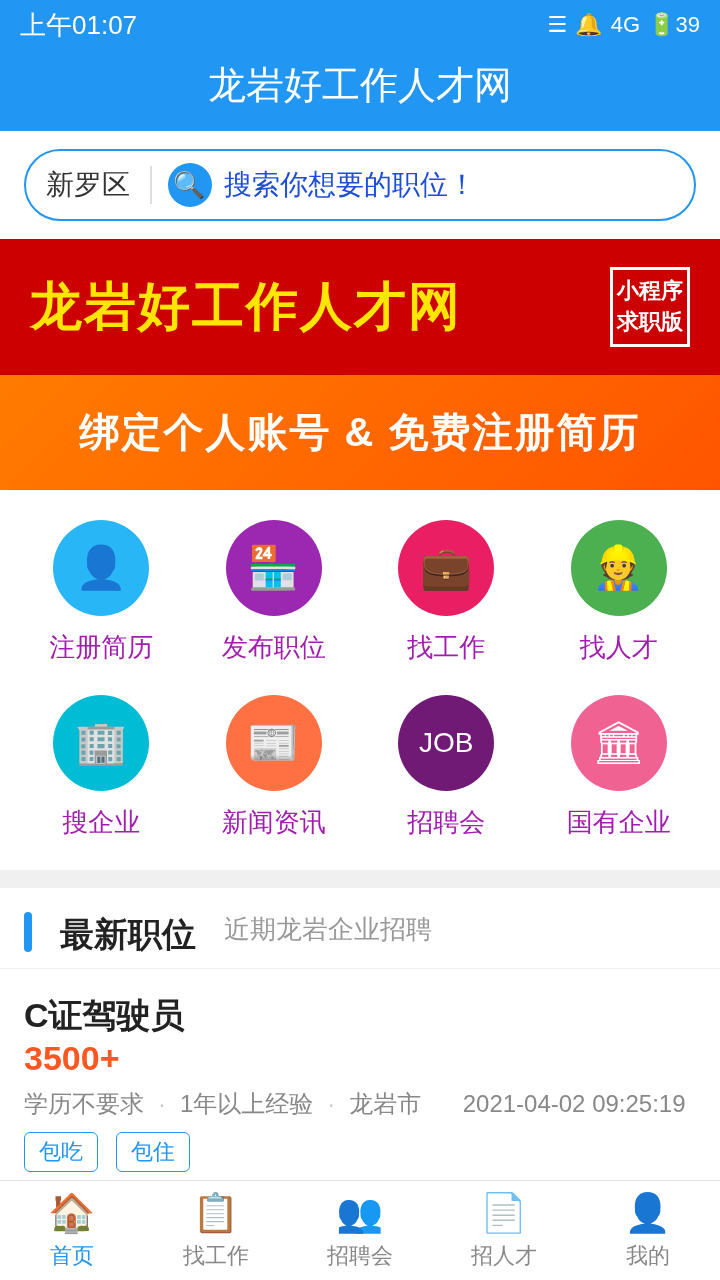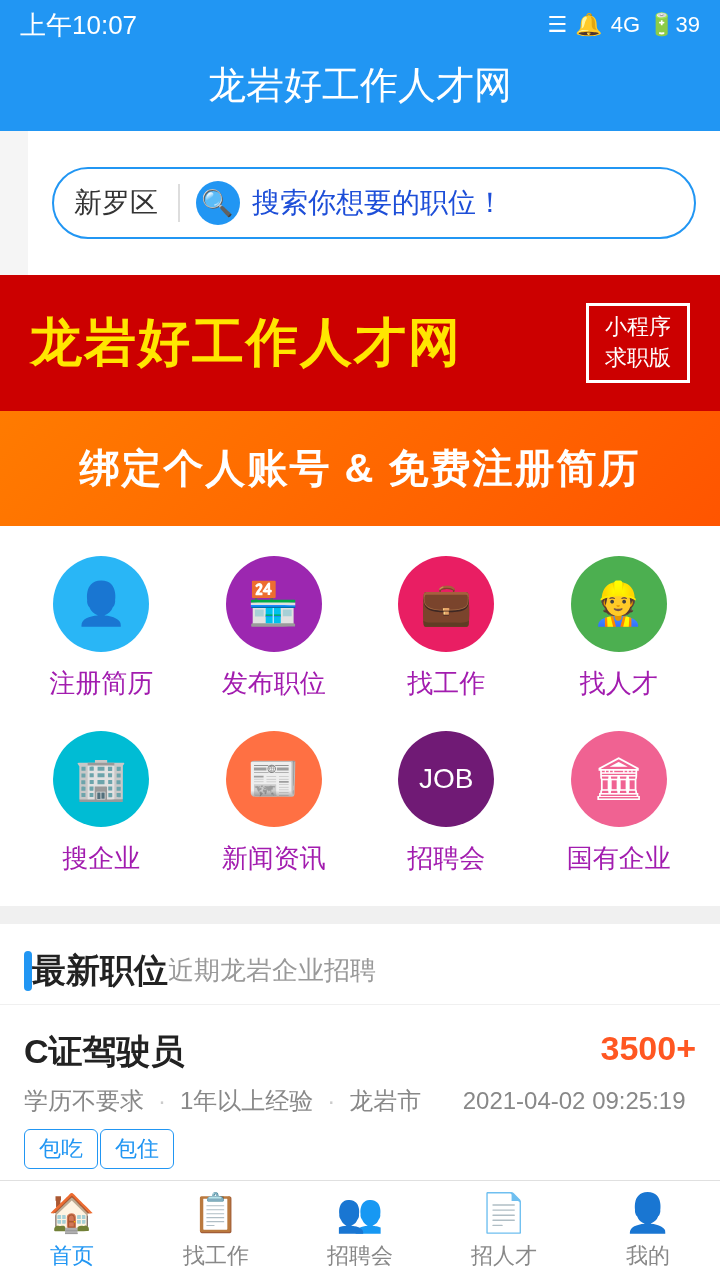--- a/index.html
+++ b/index.html
@@ -34,22 +34,21 @@
     }
     .header-title {
       color: white;
       font-size: 38px;
       font-weight: 500;
     }
 
     
     .search-container {
       background: white;
-      padding: 36px 24px;
-      margin-left: 28px;
+      padding: 18px 24px;
     }
     .search-bar {
       border: 2px solid #2196F3;
       border-radius: 50px;
       display: flex;
       align-items: center;
       height: 72px;
       overflow: hidden;
     }
     .search-region {
@@ -94,23 +93,24 @@
     .banner-red-title {
       font-size: 52px;
       font-weight: 900;
       color: #FFE600;
       letter-spacing: 2px;
     }
     .banner-red-badge {
       border: 3px solid white;
       color: white;
       font-size: 22px;
-      padding: 6px 16px;
+      padding: 6px 4px;
       text-align: center;
       line-height: 1.4;
+      font-weight: bold;
     }
 
     
     .banner-orange {
       background: linear-gradient(135deg, #FF7B00, #FF5500);
       padding: 30px 30px;
       text-align: center;
     }
     .banner-orange-text {
       font-size: 40px;
@@ -163,22 +163,21 @@
       background: #f0f0f0;
     }
 
     
     .job-section {
       background: white;
     }
     .section-header {
       padding: 24px 24px 10px;
       display: flex;
-      align-items: center;
-      gap: 0;
+      gap: 28px;
       border-bottom: 1px solid #f0f0f0;
     }
     .section-bar {
       width: 8px;
       height: 40px;
       background: #2196F3;
       border-radius: 4px;
     }
     .section-title {
       font-size: 34px;
@@ -193,20 +192,21 @@
     
     .job-card {
       padding: 24px 24px;
       border-bottom: 1px solid #f0f0f0;
     }
     .job-card-top {
       display: flex;
       justify-content: space-between;
       align-items: flex-start;
       margin-bottom: 10px;
+      flex-direction: column;
     }
     .job-title {
       font-size: 34px;
       font-weight: 700;
       color: #222;
     }
     .job-salary {
       font-size: 34px;
       font-weight: 700;
       color: #FF5722;
@@ -218,21 +218,21 @@
       display: flex;
       align-items: center;
       gap: 14px;
       flex-wrap: wrap;
     }
     .job-meta-dot {
       color: #ccc;
     }
     .job-tags {
       display: flex;
-      gap: 2px;
+      gap: 18px;
       margin-top: 10px;
     }
     .job-tag {
       border: 1px solid #2196F3;
       color: #2196F3;
       font-size: 22px;
       padding: 4px 14px;
       border-radius: 6px;
     }
 
@@ -271,21 +271,21 @@
     .page-content {
       padding-bottom: 100px;
     }
   </style>
 </head>
 <body>
 
 <div class="page-content">
 
   <div class="status-bar">
-    <span class="status-left">上午10:07</span>
+    <span class="status-left">上午01:07</span>
     <div class="status-right">
       <span>☰</span>
       <span>🔔</span>
       <span>4G</span>
       <span>🔋<span>39</span></span>
     </div>
   </div>
 
   <div class="header">
     <div class="header-title">龙岩好工作人才网</div>

